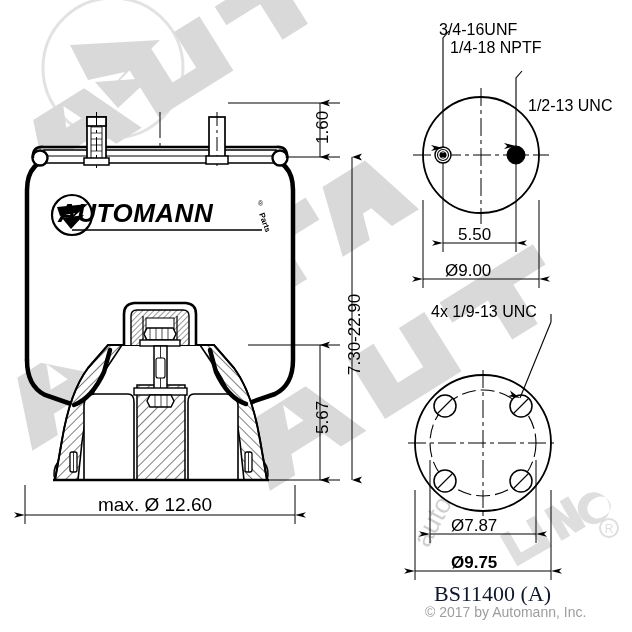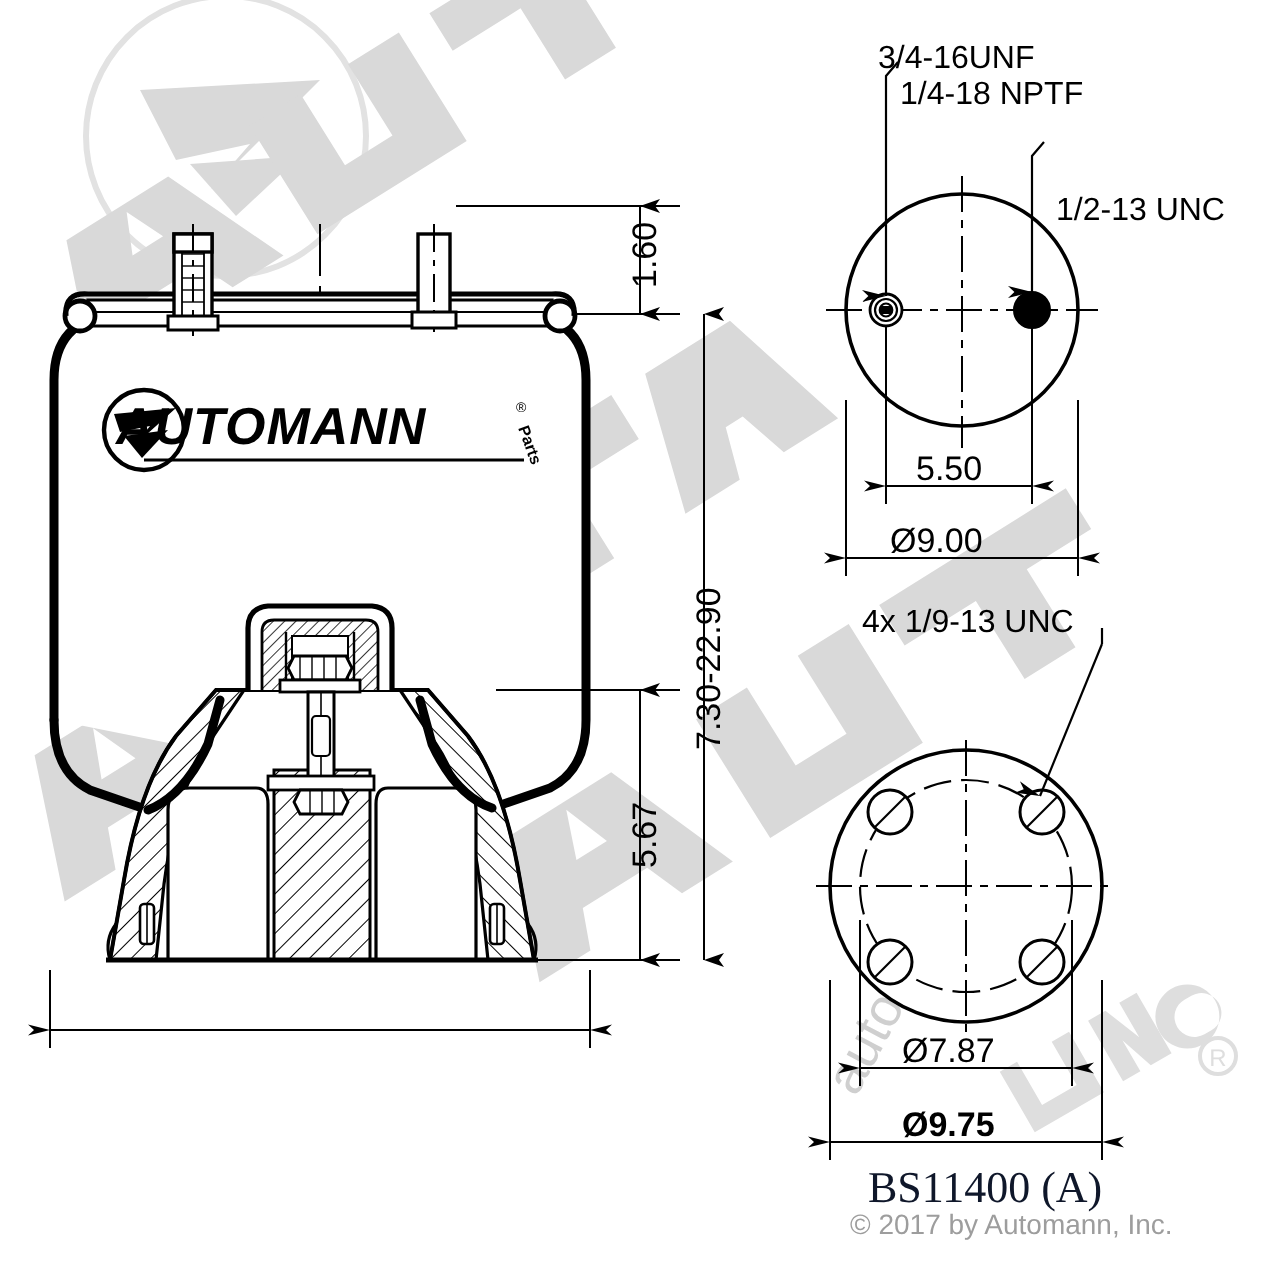--- a/index.html
+++ b/index.html
@@ -354,20 +354,21 @@
       </g>
     </g>
   </svg>
 
   <div class="dimtext rot" style="left:313px; top:144px;">1.60</div>
 
   <div class="dimtext rot" style="left:345px; top:375px;">7.30-22.90</div>
 
   <div class="dimtext rot" style="left:313px; top:434px;">5.67</div>
 
+  <div class="dimtext" style="left:98px; top:494px; font-size:19px;">max. Ø 12.60</div>
 
   <div class="callout" style="left:439px; top:21px;">3/4-16UNF</div>
 
   <div class="callout" style="left:450px; top:39px;">1/4-18 NPTF</div>
 
   <div class="callout" style="left:528px; top:61px;margin-top:36px;">1/2-13 UNC</div>
 
   <div class="dimtext" style="left:458px; top:225px;">5.50</div>
 
   <div class="dimtext" style="left:445px; top:261px;">Ø9.00</div>

